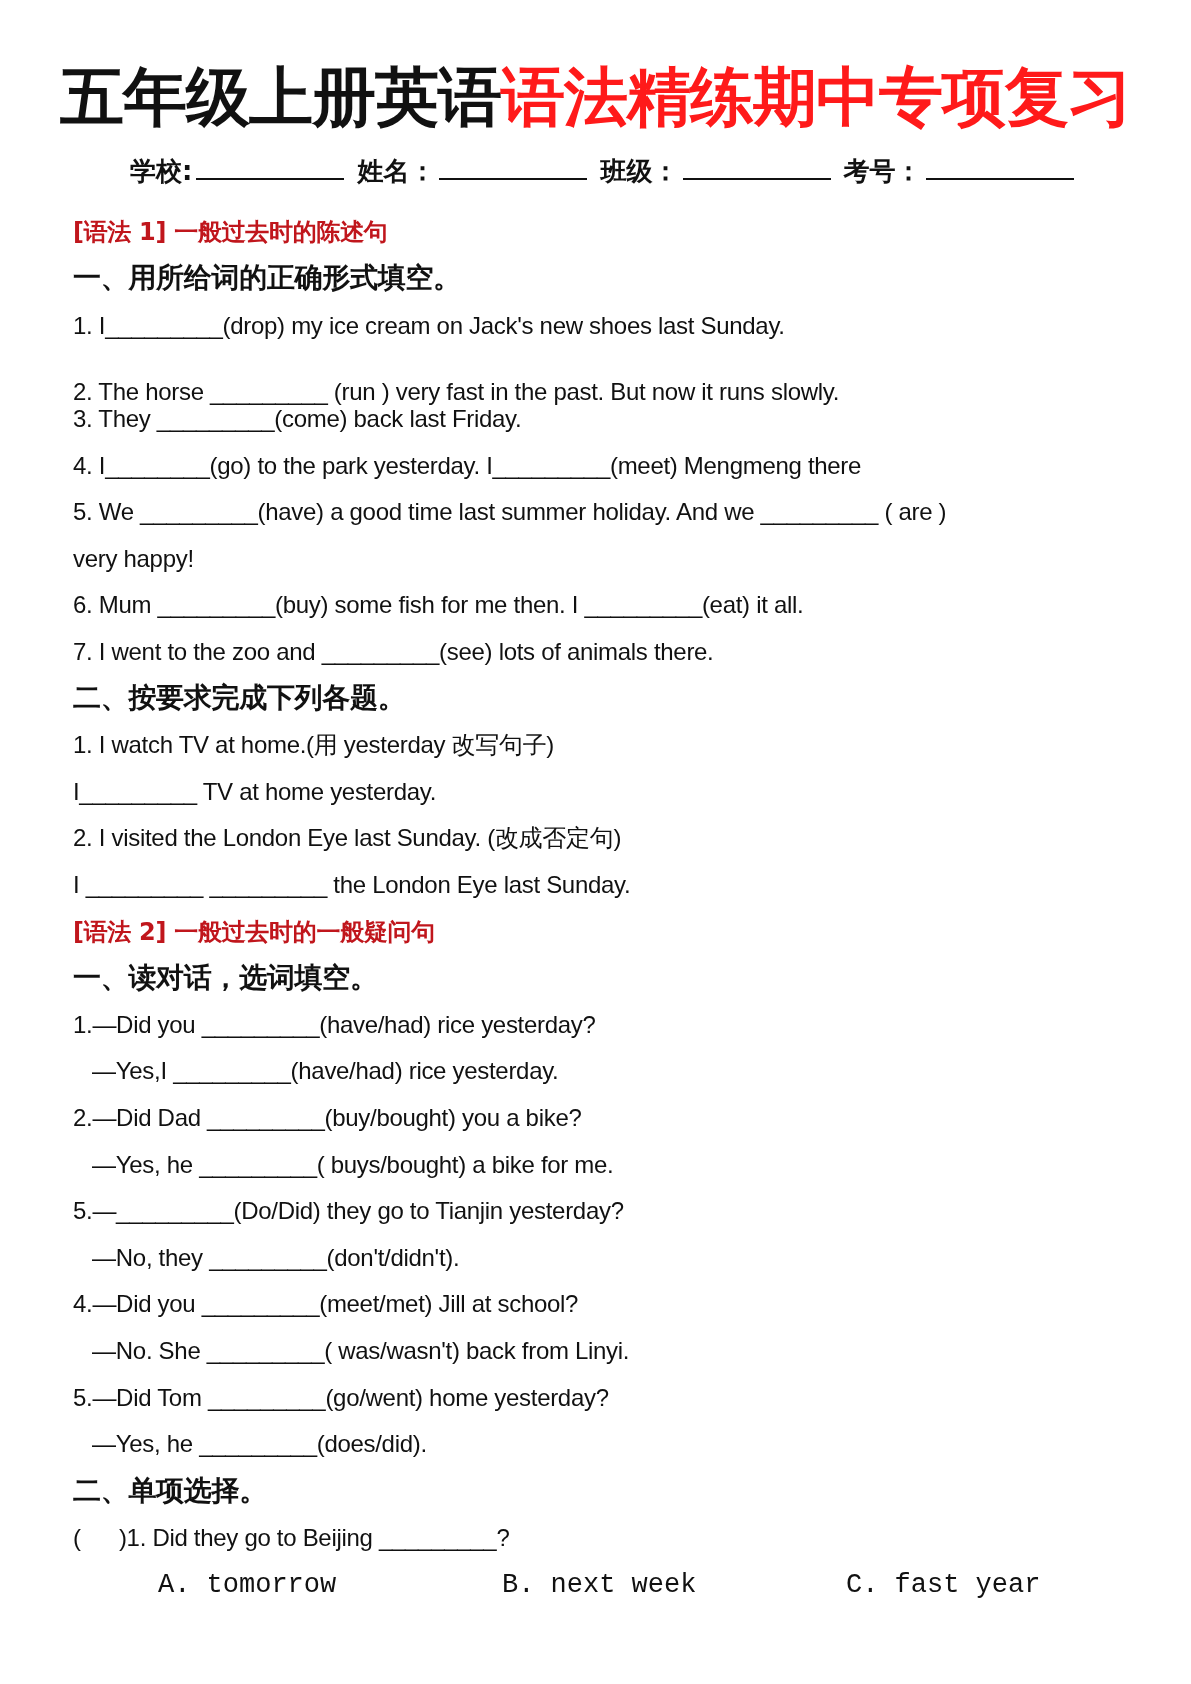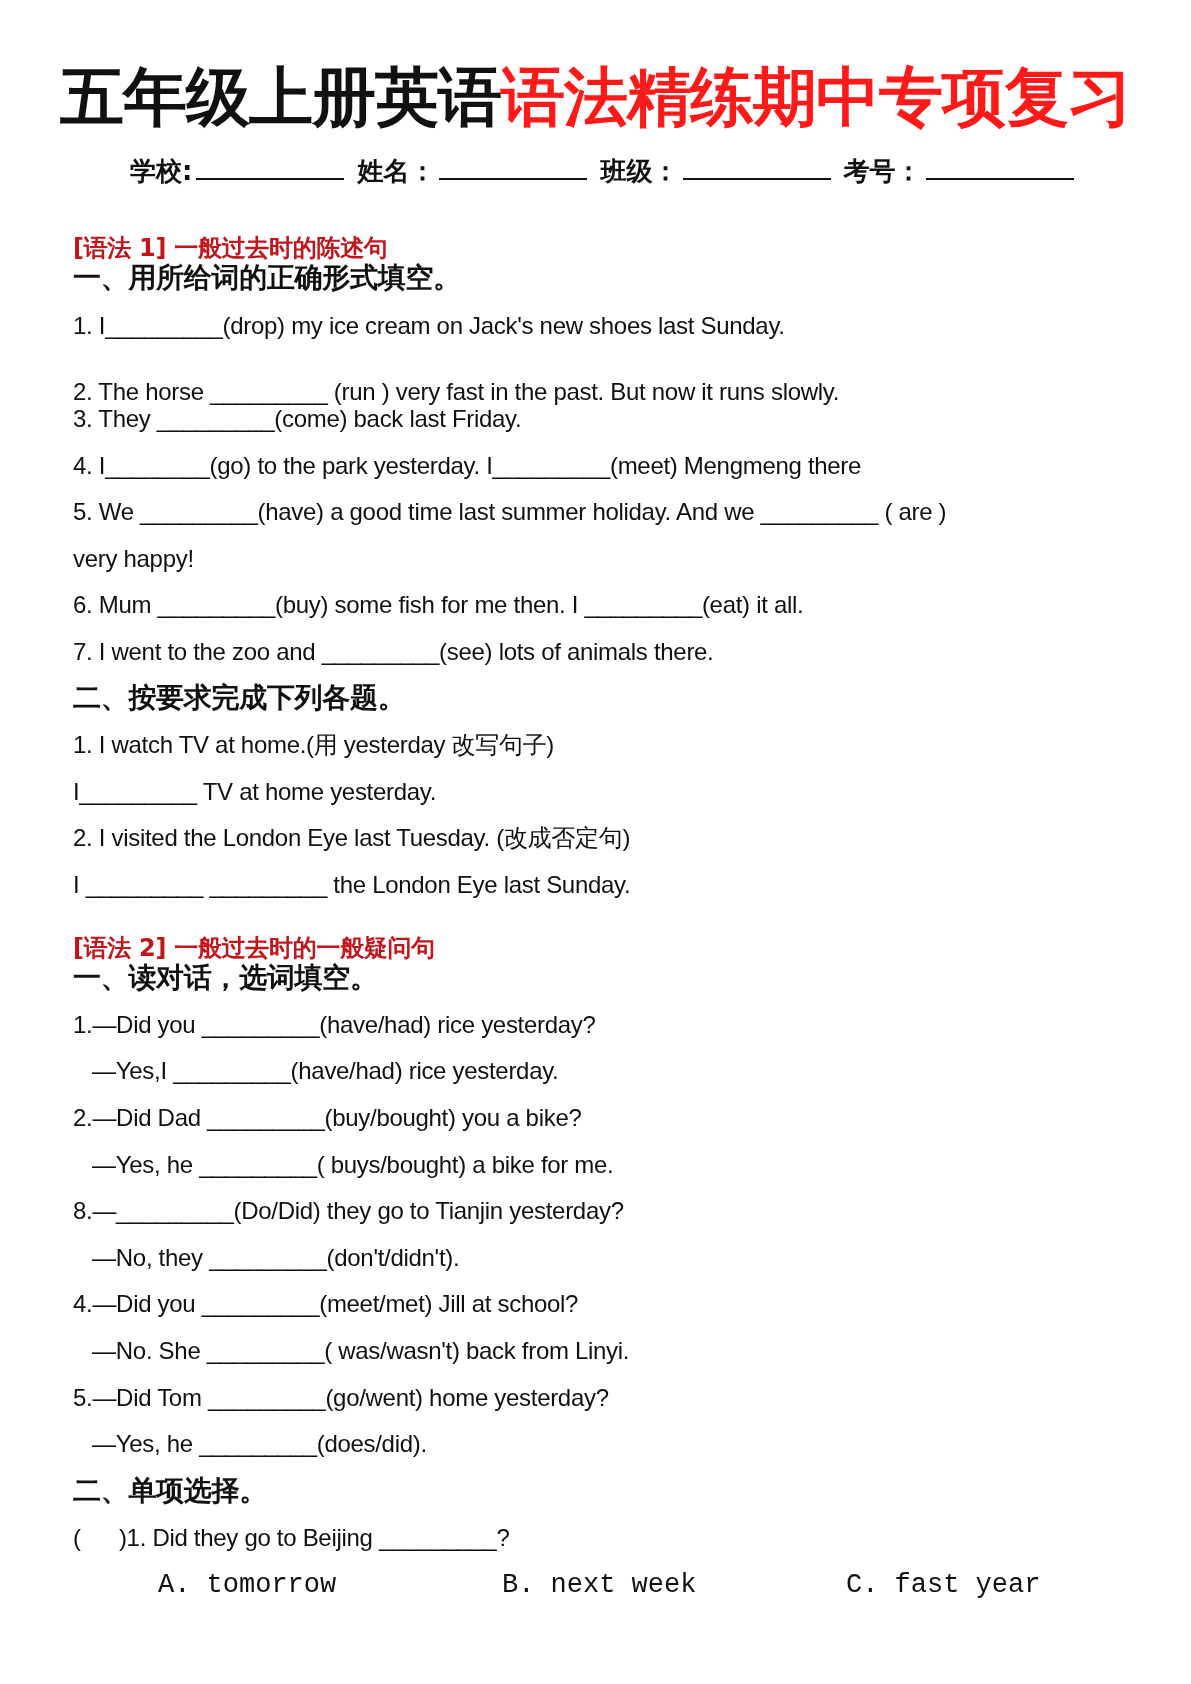--- a/index.html
+++ b/index.html
@@ -3,21 +3,21 @@
 <meta charset="utf-8">
 <style>
   html,body{margin:0;padding:0;background:#fff;}
   body{width:1191px;height:1684px;position:relative;overflow:hidden;font-family:"Liberation Sans","DejaVu Sans",sans-serif;color:#111;}
   .title{position:absolute;top:52px;left:0;width:1191px;text-align:center;font-family:"DejaVu Sans",sans-serif;font-weight:bold;font-size:64px;letter-spacing:-1px;line-height:90px;white-space:nowrap;}
   .title .black{color:#111;}
   .title .red{color:#ff1a1a;}
   .info{position:absolute;top:150px;left:130px;font-family:"DejaVu Sans",sans-serif;font-weight:bold;font-size:26px;line-height:40px;white-space:nowrap;}
   .info .blank{display:inline-block;width:148px;border-bottom:2px solid #111;height:28px;margin:0 4px;vertical-align:baseline;}
   .line{position:absolute;left:73px;font-size:24px;line-height:40px;white-space:nowrap;letter-spacing:-0.3px;}
-  .sec{color:#c0161c;font-family:"DejaVu Sans",sans-serif;font-weight:bold;font-size:24px;margin-top:16px;}
+  .sec{color:#c0161c;font-family:"DejaVu Sans",sans-serif;font-weight:bold;font-size:24px;}
   .sub{font-family:"DejaVu Sans",sans-serif;font-weight:bold;font-size:28px;}
   .opt{position:absolute;font-size:27px;line-height:40px;white-space:nowrap;font-family:Liberation Mono, monospace;}
 </style>
 </head>
 <body>
 
 <div class="title"><span class="black">五年级上册英语</span><span class="red">语法精练期中专项复习</span></div>
 
 <div class="info">
   <span>学校:</span><span class="blank"></span>
@@ -32,30 +32,30 @@
 <div class="line" style="top:372px">2. The horse _________ (run ) very fast in the past. But now it runs slowly.</div>
 <div class="line" style="top:399px">3. They _________(come) back last Friday.</div>
 <div class="line" style="top:446px">4. I________(go) to the park yesterday. I_________(meet) Mengmeng there</div>
 <div class="line" style="top:492px">5. We _________(have) a good time last summer holiday. And we _________ ( are )</div>
 <div class="line" style="top:539px">very happy!</div>
 <div class="line" style="top:585px">6. Mum _________(buy) some fish for me then. I _________(eat) it all.</div>
 <div class="line" style="top:632px">7. I went to the zoo and _________(see) lots of animals there.</div>
 <div class="line sub" style="top:678px">二、按要求完成下列各题。</div>
 <div class="line" style="top:725px">1. I watch TV at home.(用  yesterday 改写句子)</div>
 <div class="line" style="top:772px">I_________ TV at home yesterday.</div>
-<div class="line" style="top:818px">2. I visited the London Eye last Tuesday. (改成否定句)</div>
+<div class="line" style="top:818px">2. I visited the London Eye last Sunday. (改成否定句)</div>
 <div class="line" style="top:865px">I _________ _________ the London Eye last Sunday.</div>
 
 <div class="line sec" style="top:912px">[语法 2] 一般过去时的一般疑问句</div>
 <div class="line sub" style="top:958px">一、读对话，选词填空。</div>
 <div class="line" style="top:1005px">1.—Did you _________(have/had) rice yesterday?</div>
 <div class="line" style="top:1051px;white-space:pre">   —Yes,I _________(have/had) rice yesterday.</div>
 <div class="line" style="top:1098px">2.—Did Dad _________(buy/bought) you a bike?</div>
 <div class="line" style="top:1145px;white-space:pre">   —Yes, he _________( buys/bought) a bike for me.</div>
-<div class="line" style="top:1191px">8.—_________(Do/Did) they go to Tianjin yesterday?</div>
+<div class="line" style="top:1191px">5.—_________(Do/Did) they go to Tianjin yesterday?</div>
 <div class="line" style="top:1238px;white-space:pre">   —No, they _________(don't/didn't).</div>
 <div class="line" style="top:1284px">4.—Did you _________(meet/met) Jill at school?</div>
 <div class="line" style="top:1331px;white-space:pre">   —No. She _________( was/wasn't) back from Linyi.</div>
 <div class="line" style="top:1378px">5.—Did Tom _________(go/went) home yesterday?</div>
 <div class="line" style="top:1424px;white-space:pre">   —Yes, he _________(does/did).</div>
 <div class="line sub" style="top:1471px">二、单项选择。</div>
 <div class="line" style="top:1518px;white-space:pre">(      )1. Did they go to Beijing _________?</div>
 <div class="opt" style="top:1565px;left:158px">A. tomorrow</div>
 <div class="opt" style="top:1565px;left:502px">B. next week</div>
 <div class="opt" style="top:1565px;left:846px">C. fast year</div>

